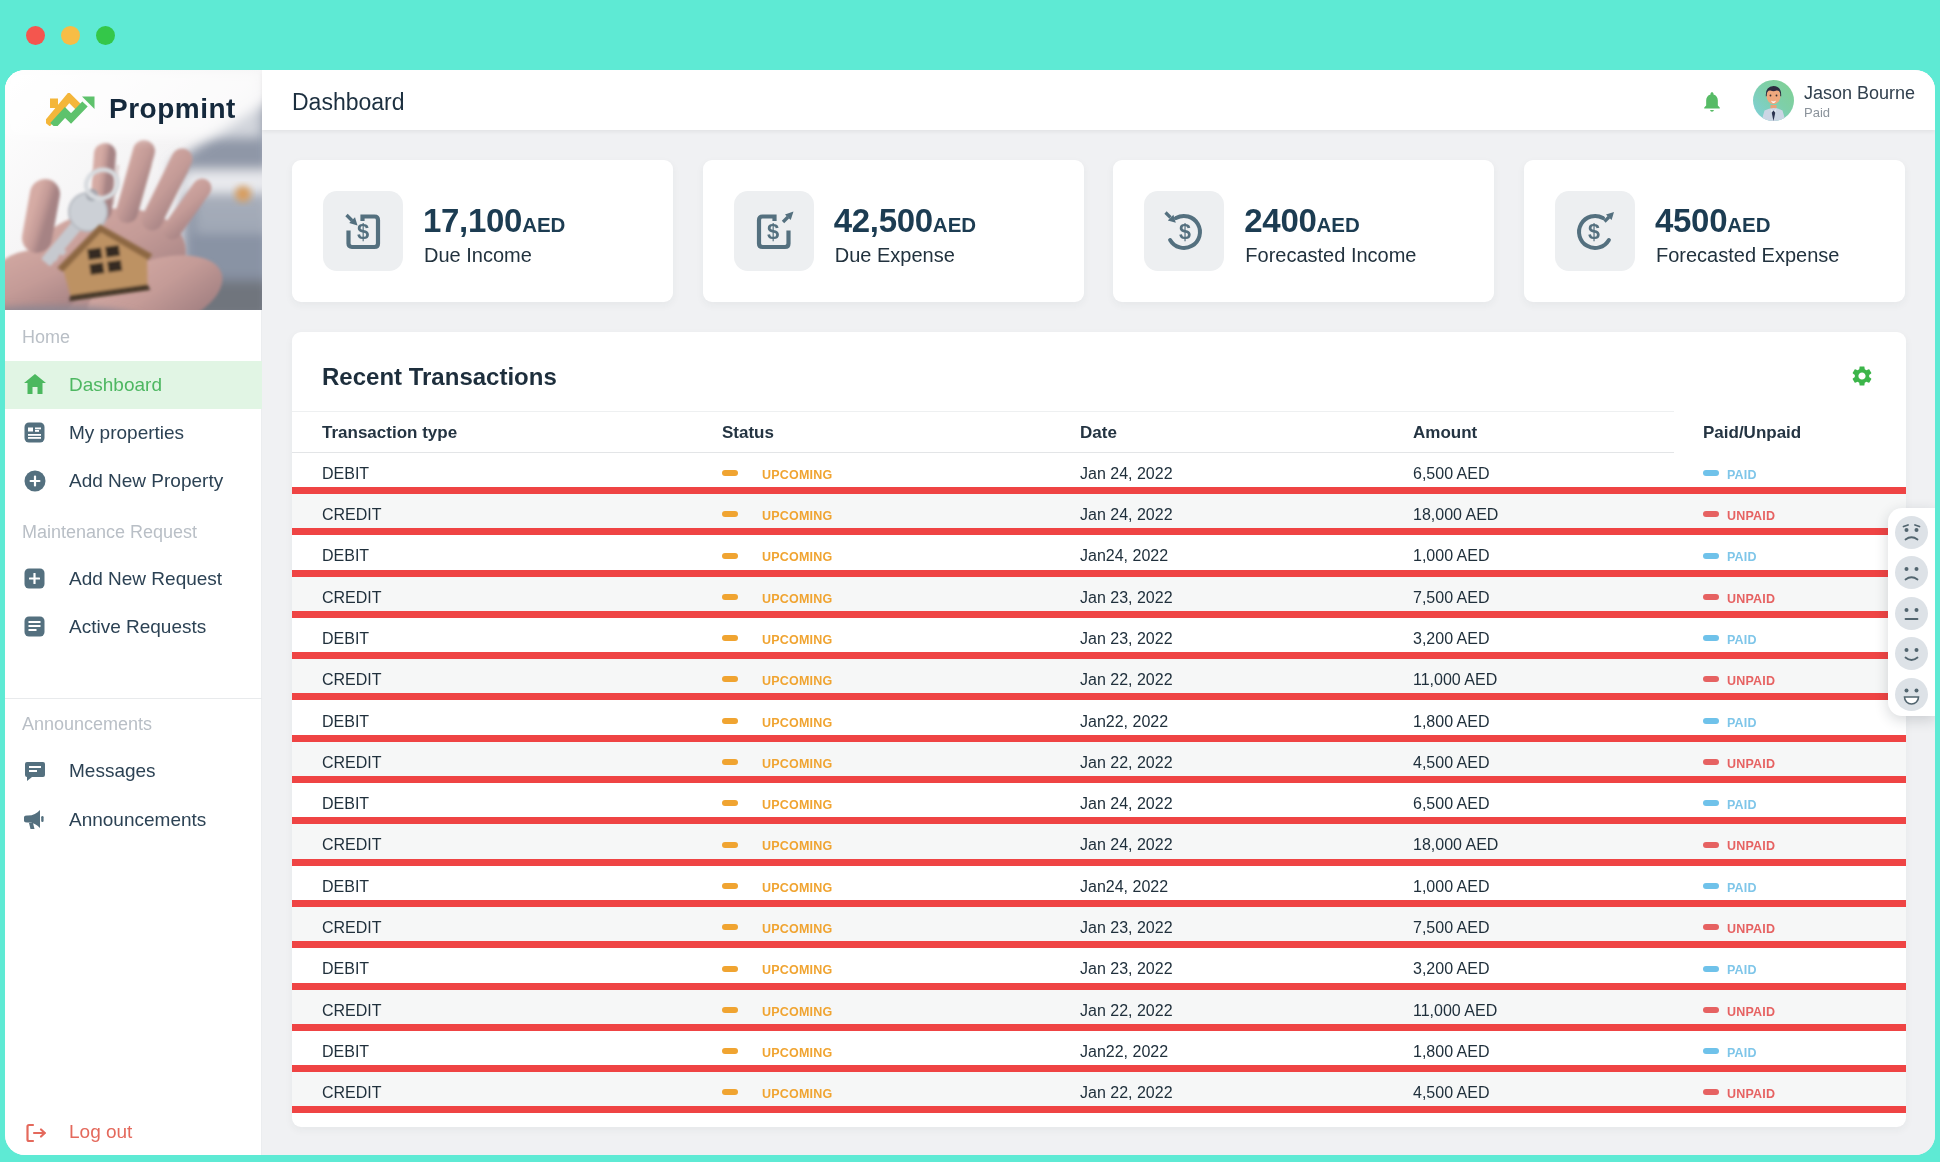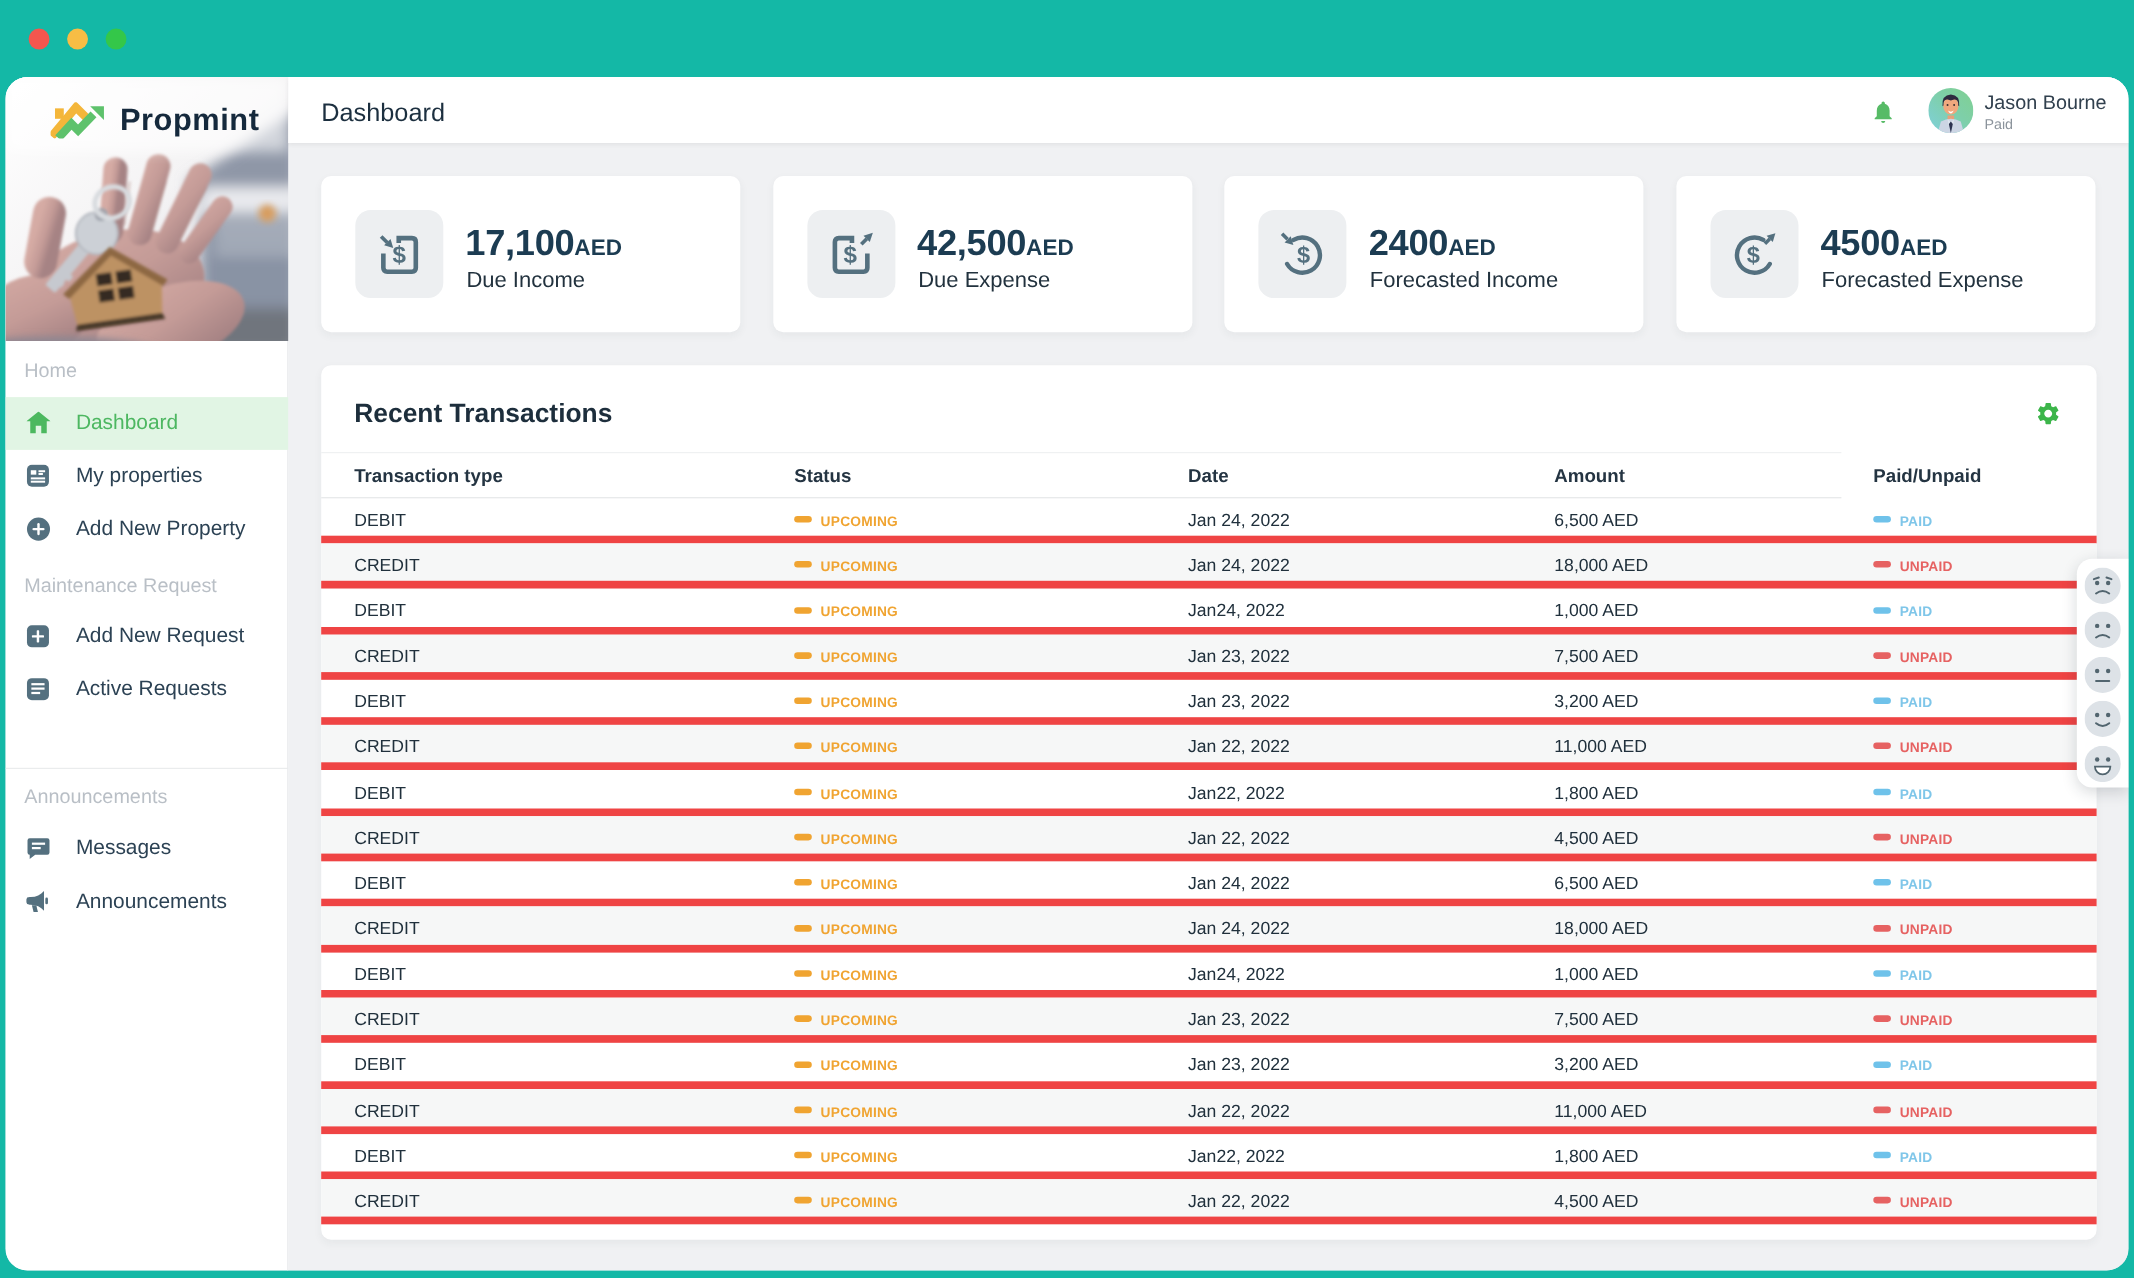--- a/index.html
+++ b/index.html
@@ -1,16 +1,16 @@
 <!DOCTYPE html>
 <html><head><meta charset="utf-8">
 <style>
 * { margin:0; padding:0; box-sizing:border-box; }
 html,body { width:1940px; height:1162px; background:#1d3d4d; font-family:"Liberation Sans",sans-serif; overflow:hidden; }
-#frame { position:relative; width:1940px; height:1162px; background:#14b8a6;text-decoration:underline; }
+#frame { position:relative; width:1940px; height:1162px; background:#5eead4;text-decoration:underline; }
 .tl { position:absolute; width:19px; height:19px; border-radius:50%; top:26px; }
 #win { position:absolute; left:5px; top:70px; width:1930px; height:1085px; background:#f0f1f3; border-radius:20px; overflow:hidden; }
 
 #side { position:absolute; left:0; top:0; width:257px; height:1085px; background:#fff; border-right:1px solid #ebedef; }
 #photo { position:absolute; left:0; top:0; width:257px; height:240px; }
 #logo { position:absolute; left:38px; top:19px; width:210px; height:40px; }
 #logo svg { margin-top:4px; margin-left:3px; }
 #logotext { position:absolute; left:66px; top:4px; font-size:28px; font-weight:bold; color:#15293c; letter-spacing:0.5px; }
 .slabel { position:absolute; left:17px; font-size:18px; color:#b9bfc6; }
 .sitem,.sactive { position:absolute; left:0; width:257px; height:48px; }
@@ -41,21 +41,21 @@
 .thead { position:absolute; top:79px; height:42px; width:1382px; border-top:1px solid #eef0f1; border-bottom:1px solid #e3e5e7; }
 .thead div { position:absolute; top:11px; font-size:17px; font-weight:bold; color:#243442; }
 .trow { position:absolute; width:1614px; height:41.3px; border-bottom:7px solid #ef4444; }
 .trow.shade { background:#f6f7f7; }
 .trow div { position:absolute; top:12px; font-size:16px; color:#20303c; }
 .c1 { left:30px; } .c2 { left:430px; } .c3 { left:788px; } .c4 { left:1121px; } .c5 { left:1411px; }
 .dash { display:inline-block; width:16px; height:6px; border-radius:3px; vertical-align:middle; margin-top:-3px; }
 .dash.up { background:#f0a431; }
 .dash.paid { background:#6fc2ea; }
 .dash.unpaid { background:#e66262; }
-.uptxt { font-size:12.5px; font-weight:bold; color:#f0a431; margin-left:8px; letter-spacing:0.2px; }
+.uptxt { font-size:12.5px; font-weight:bold; color:#f0a431; margin-left:24px; letter-spacing:0.2px; }
 .ptxt { font-size:12.5px; font-weight:bold; margin-left:8px; letter-spacing:0.2px; }
 .ptxt.paid { color:#7fc6e9; }
 .ptxt.unpaid { color:#e66262; }
 
 #emoji { position:absolute; left:1883px; top:438px; width:47px; height:208px; background:#fff; border-radius:14px 0 0 14px; box-shadow:0 4px 14px rgba(30,40,50,0.18); }
 .face { position:absolute; left:7px; }
 </style></head>
 <body>
 <div id="frame">
 <div class="tl" style="left:26px;background:#f4564e"></div>
@@ -199,20 +199,28 @@
         </div>
 <div class="sitem" style="top:726px">
           <span class="sicon"><svg width="23" height="21" viewBox="0 0 23 21">
               <path d="M16 1 C13 4.5 9 6.5 4 6.5 H3 a3.5 3.5 0 0 0 0 7 h1 C9 13.5 13 15.5 16 19 Z" fill="#54707f"></path>
               <rect x="17.2" y="7" width="2.4" height="6" rx="1.2" fill="#54707f"></rect>
               <path d="M5 14 h4 l1.5 6 h-4 Z" fill="#54707f"></path>
             </svg></span>
           <span class="stext">Announcements</span>
         </div>
 
+    <div id="logout">
+          <span class="sicon"><svg width="24" height="24" viewBox="0 0 24 24" fill="none" stroke="#e4695c" stroke-width="2.2" stroke-linecap="round" stroke-linejoin="round">
+              <path d="M9 4 H5 a1.5 1.5 0 0 0 -1.5 1.5 v13 A1.5 1.5 0 0 0 5 20 h4"></path>
+              <path d="M10 12 h10.5"></path>
+              <path d="M17 8.5 L20.8 12 L17 15.5"></path>
+            </svg></span>
+          <span class="stext">Log out</span>
+        </div>
   </div>
   <div id="topbar">
     <div id="pgtitle">Dashboard</div>
     <div id="bell"><svg width="20" height="22" viewBox="0 0 24 26">
             <path fill="#57bb66" d="M12 26c1.2 0 2.2-.9 2.2-2.1h-4.4C9.8 25.1 10.8 26 12 26zm7-7.5v-6c0-3.6-1.9-6.6-5.2-7.4V4.3C13.8 3.3 13 2.5 12 2.5s-1.8.8-1.8 1.8v.8C6.9 5.9 5 8.9 5 12.5v6l-2.3 2.3v1.2h18.6v-1.2L19 18.5z"></path>
           </svg></div>
     <div id="avatar"><svg width="41" height="41" viewBox="0 0 41 41">
 <defs>
               <linearGradient id="av" x1="0" y1="1" x2="1" y2="0">
 <stop offset="0" stop-color="#7fd0dd"></stop>

